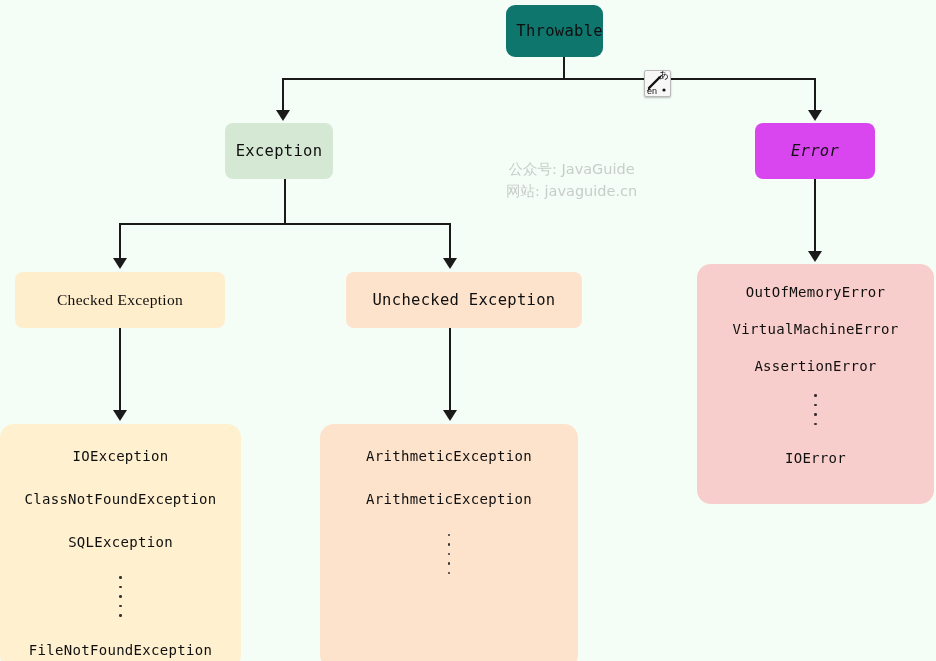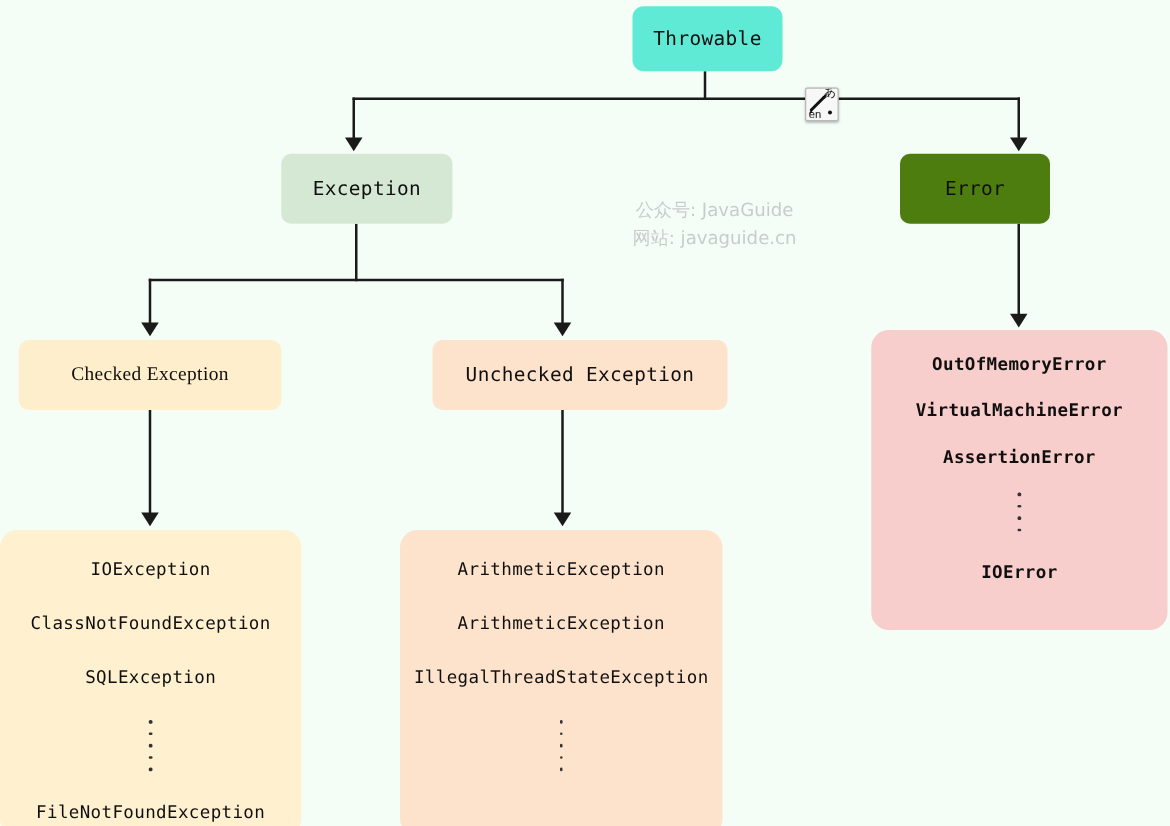--- a/index.html
+++ b/index.html
@@ -30,31 +30,33 @@
     letter-spacing: 0.3px;
     text-align: center;
   }
   .node-title {
     font-size: 15.5px;
     line-height: 1.2;
     white-space: nowrap;
   }
 
   #n-throwable {
-    left: 506px; top: 5px; width: 120px; height: 52px;
-    background: #5eead4;
+    left: 506px; top: 5px; width: 97px; height: 52px;
+    background: #0f766e;
     border-radius: 9px;
+    align-items: flex-end;
   }
   #n-exception {
-    left: 225px; top: 123px; width: 137px; height: 56px;
+    left: 225px; top: 123px; width: 108px; height: 56px;
     background: #d5e8d4;
   }
   #n-error {
-    left: 720px; top: 123px; width: 120px; height: 56px;
-    background: #4d7c0f;
+    left: 755px; top: 123px; width: 120px; height: 56px;
+    background: #d946ef;
+    font-style: italic;
   }
   #n-checked {
     left: 15px; top: 272px; width: 210px; height: 56px;
     background: #ffeecc;
     font-family: Liberation Serif, serif;
   }
   #n-unchecked {
     left: 346px; top: 272px; width: 236px; height: 56px;
     background: #fde3cc;
   }
@@ -79,21 +81,21 @@
     justify-content: flex-start;
     padding-top: 20px;
   }
 
   .leaf-item {
     font-size: 14px;
     line-height: 1.2;
     white-space: nowrap;
     margin-bottom: 26px;
   }
-  #n-error-list .leaf-item { margin-bottom: 20px; font-weight: bold; }
+  #n-error-list .leaf-item { margin-bottom: 20px; }
   .leaf-item:last-child { margin-bottom: 0; }
 
   .vdots {
     display: flex;
     flex-direction: column;
     align-items: center;
     margin-bottom: 18px;
   }
   .vdots span {
     display: block;
@@ -232,21 +234,20 @@
         <span></span>
         <span></span>
         <span></span>
     </div>
     <div class="leaf-item">FileNotFoundException</div>
   </div>
 
   <div class="node" id="n-unchecked-list">
     <div class="leaf-item">ArithmeticException</div>
     <div class="leaf-item">ArithmeticException</div>
-    <div class="leaf-item">IllegalThreadStateException</div>
     <div class="vdots">
       <span></span>
         <span></span>
         <span></span>
         <span></span>
         <span></span>
     </div>
   </div>
 
   <div class="node" id="n-error-list">

